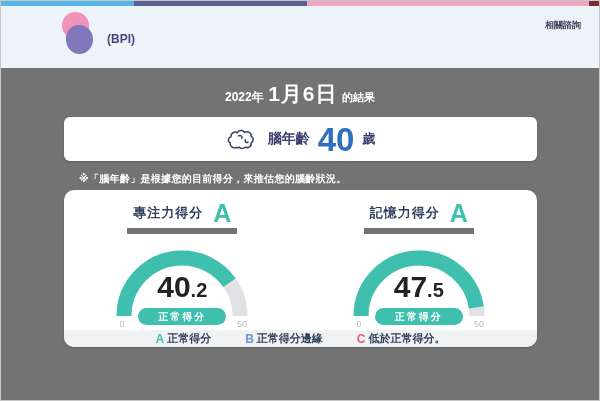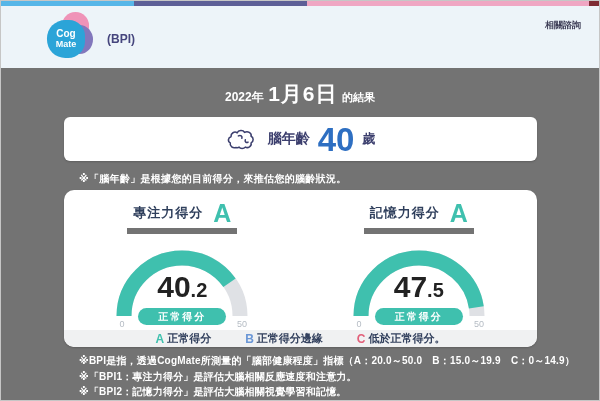--- a/index.html
+++ b/index.html
@@ -95,24 +95,20 @@
     <span class="seg0" style="background: rgb(86, 182, 232);"></span>
     <span class="seg1" style="background: rgb(93, 95, 151);"></span>
     <span class="seg2" style="background: rgb(239, 166, 195);"></span>
     <span class="seg3" style="background: rgb(126, 43, 51);"></span>
   </div>
 
   <div class="header">
     <div class="logo">
       <span class="blob-pink"></span>
       <span class="blob-purple"></span>
-      <span class="blob-blue">
-        <span class="l1">Cog</span>
-        <span class="l2">Mate</span>
-      </span>
     </div>
     <div class="title-wrap">
       <div class="page-title-sup">(BPI)</div>
     </div>
     <div class="top-link">相關諮詢</div>
   </div>
 
   <div class="panel">
 
     <div class="date-row">
@@ -184,20 +180,15 @@
           <span class="legend-grade" style="color: rgb(106, 150, 214);">B</span>
           <span class="legend-label">正常得分邊緣</span>
         </div>
         <div class="legend-item">
           <span class="legend-grade" style="color: rgb(226, 96, 122);">C</span>
           <span class="legend-label">低於正常得分。</span>
         </div>
       </div>
     </div>
 
-    <div class="footnotes">
-      <div class="footnote">※BPI是指，透過CogMate所測量的「腦部健康程度」指標（A：20.0～50.0　B：15.0～19.9　C：0～14.9）</div>
-      <div class="footnote">※「BPI1：專注力得分」是評估大腦相關反應速度和注意力。</div>
-      <div class="footnote">※「BPI2：記憶力得分」是評估大腦相關視覺學習和記憶。</div>
-    </div>
 
   </div>
 </div>
 
 </body></html>

